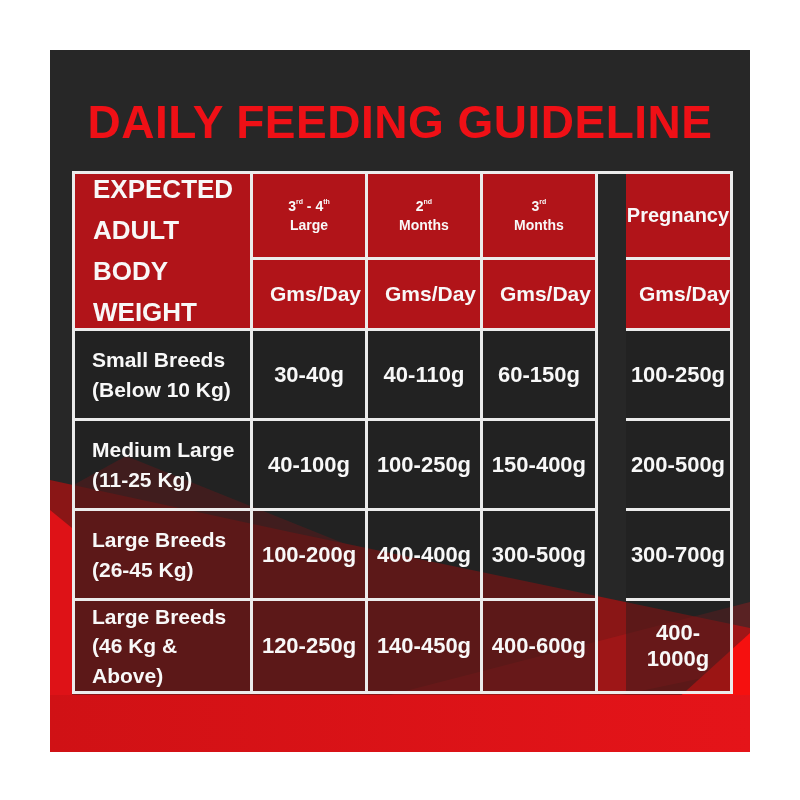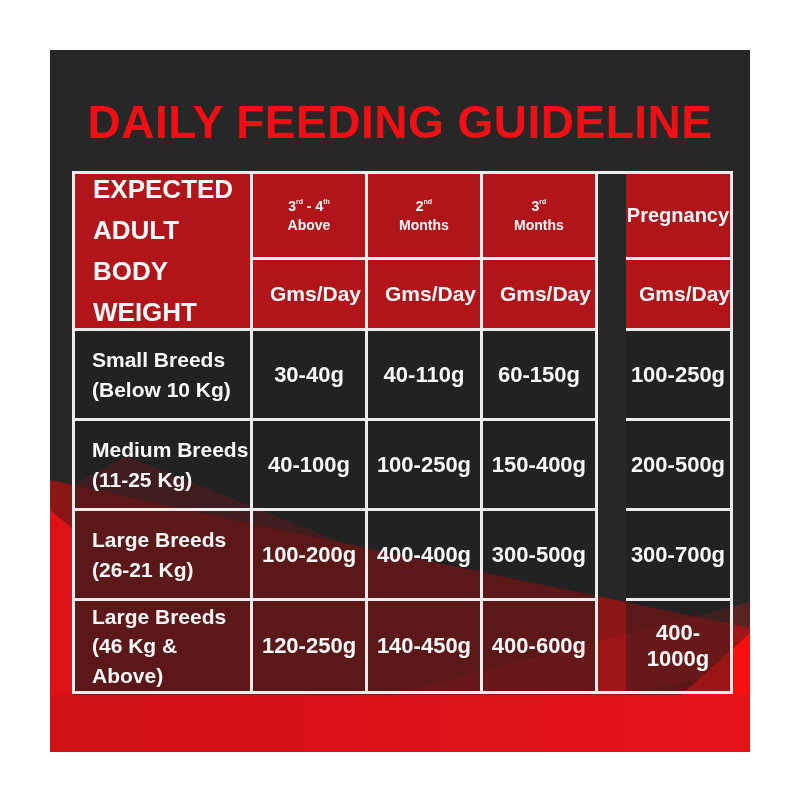--- a/index.html
+++ b/index.html
@@ -61,21 +61,21 @@
     <h1 class="title">DAILY FEEDING GUIDELINE</h1>
 
     <div class="tbl">
 
       <div class="cell head corner">
         <span>EXPECTED ADULT BODY WEIGHT</span>
       </div>
 
       <div class="cell head period">
         <div><span>3</span><sup>rd</sup><span> - 4</span><sup>th</sup></div>
-        <div>Above</div>
+        <div>Large</div>
       </div>
       <div class="cell head period">
         <div><span>2</span><sup>nd</sup><span></span><sup></sup></div>
         <div>Months</div>
       </div>
       <div class="cell head period">
         <div><span>3</span><sup>rd</sup><span></span><sup></sup></div>
         <div>Months</div>
       </div>
       <div class="cell head period lastcol" style="font-size:20px;">
@@ -91,31 +91,31 @@
       <div class="cell data rowlabel">
         <div>Small Breeds</div>
         <div>(Below 10 Kg)</div>
       </div>
       <div class="cell data val">30-40g</div>
       <div class="cell data val">40-110g</div>
       <div class="cell data val">60-150g</div>
       <div class="cell data val lastcol">100-250g</div>
 
       <div class="cell data rowlabel">
-        <div>Medium Breeds</div>
+        <div>Medium Large</div>
         <div>(11-25 Kg)</div>
       </div>
       <div class="cell data val">40-100g</div>
       <div class="cell data val">100-250g</div>
       <div class="cell data val">150-400g</div>
       <div class="cell data val lastcol">200-500g</div>
 
       <div class="cell data rowlabel">
         <div>Large Breeds</div>
-        <div>(26-21 Kg)</div>
+        <div>(26-45 Kg)</div>
       </div>
       <div class="cell data val">100-200g</div>
       <div class="cell data val">400-400g</div>
       <div class="cell data val">300-500g</div>
       <div class="cell data val lastcol">300-700g</div>
 
       <div class="cell data rowlabel lastrow">
         <div>Large Breeds</div>
         <div>(46 Kg &amp; Above)</div>
       </div>

